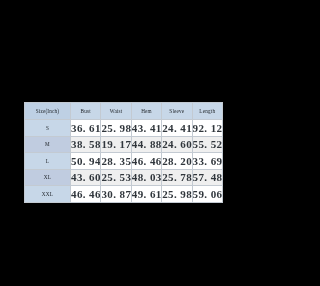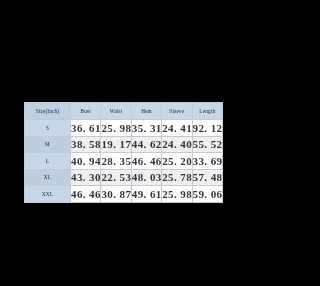--- a/index.html
+++ b/index.html
@@ -102,44 +102,44 @@
           <th>Hem</th>
           <th>Sleeve</th>
           <th>Length</th>
         </tr>
       </thead>
       <tbody>
         <tr>
           <td class="size-cell">S</td>
           <td class="num">36. 61</td>
           <td class="num">25. 98</td>
-          <td class="num">35. 31</td>
+          <td class="num">43. 41</td>
           <td class="num">24. 41</td>
           <td class="num">92. 12</td>
         </tr>
         <tr>
           <td class="size-cell">M</td>
           <td class="num">38. 58</td>
           <td class="num">19. 17</td>
-          <td class="num">44. 62</td>
-          <td class="num">24. 40</td>
+          <td class="num">44. 88</td>
+          <td class="num">24. 60</td>
           <td class="num">55. 52</td>
         </tr>
         <tr>
           <td class="size-cell">L</td>
-          <td class="num">40. 94</td>
+          <td class="num">50. 94</td>
           <td class="num">28. 35</td>
           <td class="num">46. 46</td>
-          <td class="num">25. 20</td>
+          <td class="num">28. 20</td>
           <td class="num">33. 69</td>
         </tr>
         <tr>
           <td class="size-cell">XL</td>
-          <td class="num">43. 30</td>
-          <td class="num">22. 53</td>
+          <td class="num">43. 60</td>
+          <td class="num">25. 53</td>
           <td class="num">48. 03</td>
           <td class="num">25. 78</td>
           <td class="num">57. 48</td>
         </tr>
         <tr>
           <td class="size-cell">XXL</td>
           <td class="num">46. 46</td>
           <td class="num">30. 87</td>
           <td class="num">49. 61</td>
           <td class="num">25. 98</td>

